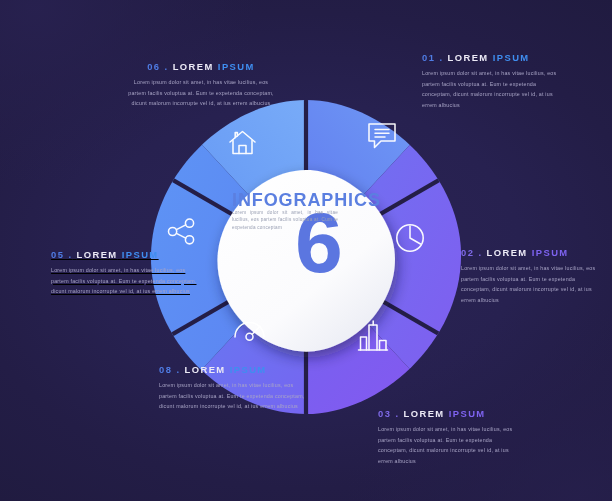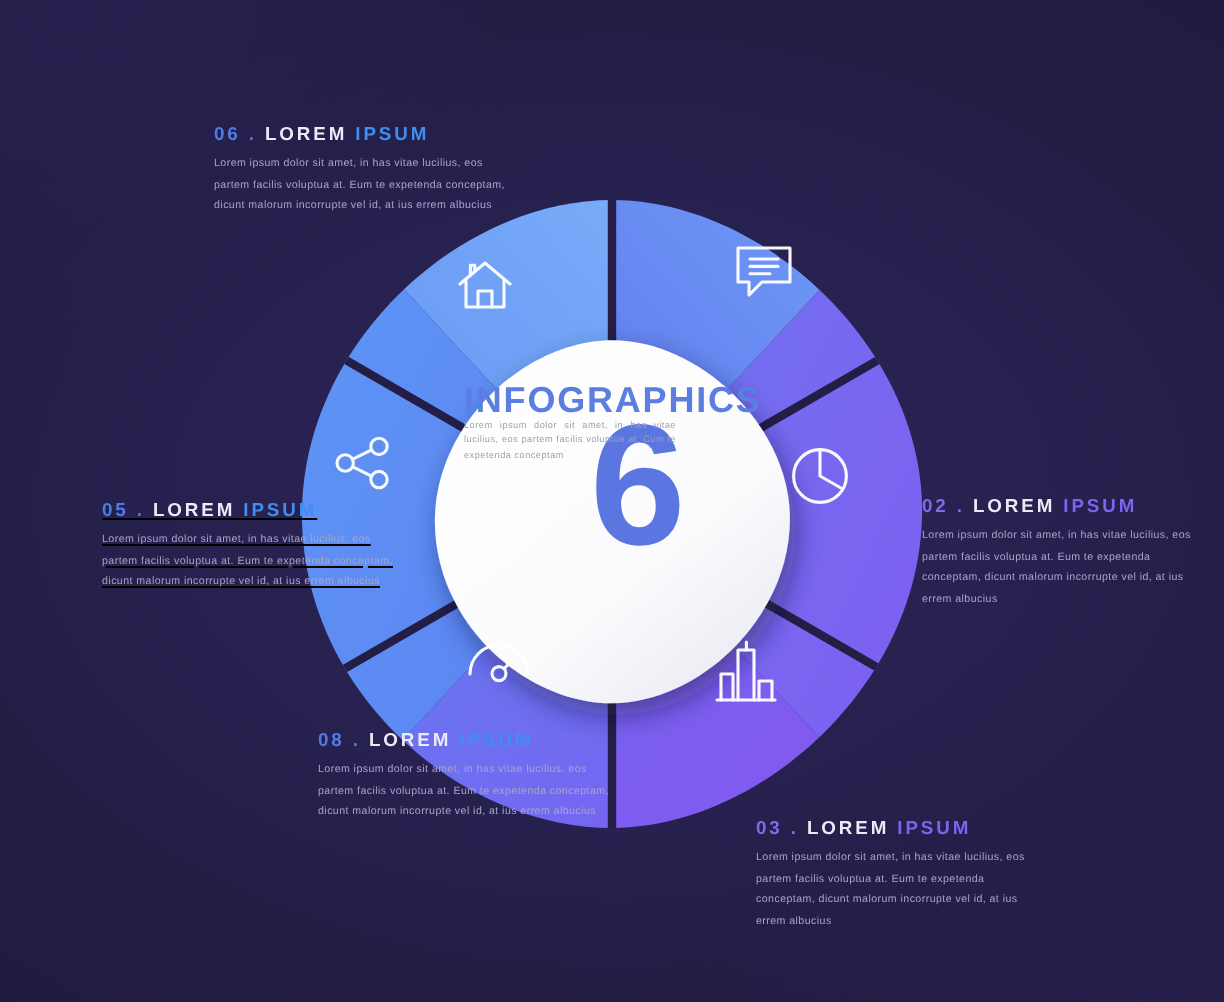--- a/index.html
+++ b/index.html
@@ -79,21 +79,21 @@
   }
   
   .label.violet .head .num  { color: #7f6ae8; text-align: right; }
   .label.violet .head .word2{ color: #7e63f0; }
 
   .label.l01 { left: 422px; top: 52px; }
   .label.l02 { left: 461px; top: 247px; }
   .label.l03 { left: 378px; top: 408px; }
   .label.l04 { left: 159px; top: 364px; }
   .label.l05 { left: 51px;  top: 249px; text-decoration: underline; }
-  .label.l06 { left: 107px; top: 61px; }
+  .label.l06 { left: 125px; top: 61px; text-align: center; }
 
   .label.right-side { width: 140px; }
 </style>
 </head>
 <body>
 
 <div id="stage">
 
   <div id="bg-base"></div>
   <div id="bg-corner-tl"></div>
@@ -221,20 +221,28 @@
         </g>
       </g>
 
       <text x="152" y="178" font-family="Liberation Sans, sans-serif" font-size="86" font-weight="bold" fill="#5b76e0" letter-spacing="0">6</text>
     </svg>
   </div>
 
   <div class="center-title">INFOGRAPHICS</div>
   <div class="center-sub">Lorem ipsum dolor sit amet, in has vitae lucilius, eos partem facilis voluptua at. Cum te expetenda conceptam</div>
 
+  <div class="label l01 right-side">
+    <div class="head">
+      <span class="num">01 .</span>
+      <span class="word">LOREM</span>
+      <span class="word2">IPSUM</span>
+    </div>
+    <div class="body">Lorem ipsum dolor sit amet, in has vitae lucilius, eos partem facilis voluptua at. Eum te expetenda conceptam, dicunt malorum incorrupte vel id, at ius errem albucius</div>
+  </div>
 
   <div class="label l02 right-side violet">
     <div class="head">
       <span class="num">02 .</span>
       <span class="word">LOREM</span>
       <span class="word2">IPSUM</span>
     </div>
     <div class="body">Lorem ipsum dolor sit amet, in has vitae lucilius, eos partem facilis voluptua at. Eum te expetenda conceptam, dicunt malorum incorrupte vel id, at ius errem albucius</div>
   </div>
 

